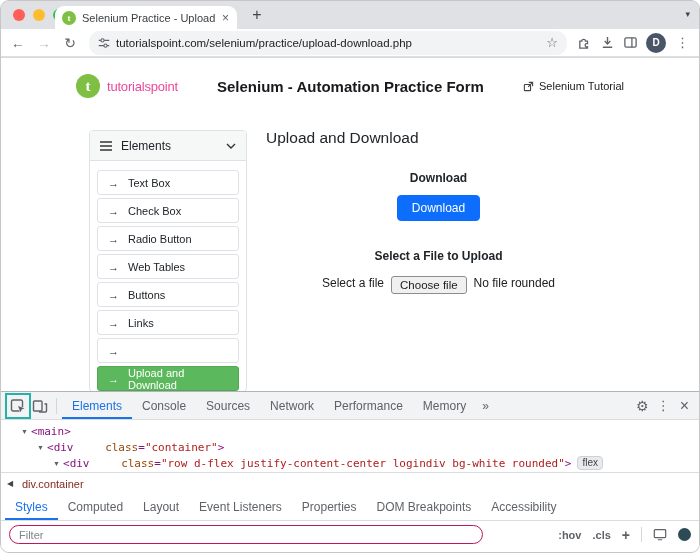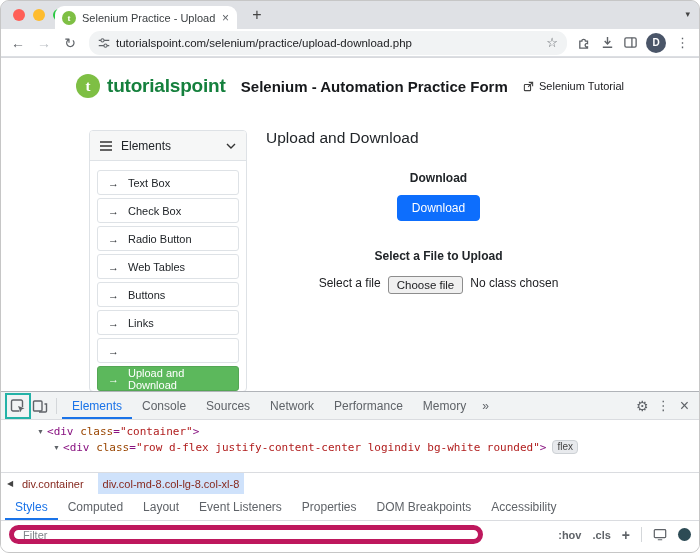--- a/index.html
+++ b/index.html
@@ -39,21 +39,21 @@
             font-size:10px; font-weight:bold; display:flex; align-items:center; justify-content:center; }
   .kebab { color:#5f6368; font-size:13px; padding:0 2px; }
 
   
   .page { position:absolute; top:57px; left:0; right:0; height:333px; background:#fff; overflow:hidden; }
   .site-header { display:flex; align-items:center; padding:10px 75px 0 75px; height:46px; }
   .brand { display:flex; align-items:center; gap:7px; flex:0 0 auto; }
   .logo-circle { width:24px; height:24px; border-radius:50%; background:#7ebf44; color:#fff;
                  font-family:"Liberation Serif",serif; font-weight:bold; font-size:15px;
                  display:flex; align-items:center; justify-content:center; }
-  .brand-text { font-size:19px; font-weight:bold; color:#15803d; letter-spacing:-0.2px; }
+  .brand-text { font-size:13px; font-weight:normal; color:#ec4899; letter-spacing:-0.2px; }
   .page-title { flex:1; text-align:center; font-size:15px; font-weight:600; color:#17191c; }
   .tutorial-link { display:flex; align-items:center; gap:5px; font-size:11px; color:#202124; flex:0 0 auto; }
 
   .sb-card { position:absolute; left:88px; top:72px; width:158px; height:262px;
              border:1px solid #dee2e6; border-radius:4px; background:#fff; overflow:hidden; }
   .sb-header { height:30px; background:#f6f7f7; border-bottom:1px solid #dee2e6; display:flex;
                align-items:center; padding:0 10px; gap:9px; font-size:12px; color:#212529; }
   .sb-header .spacer { margin-left:auto; display:flex; }
   .sb-body { padding:9px 7px; }
   .sb-item { height:25px; border:1px solid #dee2e6; border-radius:3px; display:flex; align-items:center;
@@ -90,38 +90,38 @@
   .dt-gear { font-size:14px; color:#5f6368; }
   .dt-kebab { font-size:13px; color:#5f6368; padding:0 3px; }
   .dt-close { font-size:16px; color:#5f6368; padding:0 2px; }
 
   .dom-pane { height:52px; padding-top:3px; background:#fff; overflow:hidden; }
   .dom-line { height:16px; display:flex; align-items:center; font-family:"DejaVu Sans Mono",monospace;
               font-size:11px; white-space:pre; }
   .twisty { font-size:7px; color:#5f6368; width:11px; text-align:center; margin-right:1px;
             font-family:"Liberation Sans",sans-serif; }
   .brk { color:#881280; } .tag { color:#881280; }
-  .attr-name { color:#994500; } .attr-value { color:#b01c1c; }
+  .attr-name { color:#994500;margin-left:25px; } .attr-value { color:#b01c1c; }
   .flex-badge { margin-left:6px; font-family:"Liberation Sans",sans-serif; font-size:10px; color:#434343;
                 background:#e8eaed; border:1px solid #cdd1d5; border-radius:4px; padding:0 4px;
                 height:14px; line-height:12px; }
 
   .crumb-bar { height:22px; border-top:1px solid #dadce0; display:flex; align-items:center;
                padding-left:2px; font-size:11px; overflow:hidden; }
   .crumb-left { width:14px; font-size:8px; color:#444; text-align:center; flex:0 0 auto; }
   .crumb { color:#86281e; padding:15px 5px; margin-right:9px; white-space:nowrap; }
   .crumb.selected { background:#cfe2fb; margin-right:0; }
 
   .styles-tabbar { height:27px; border-bottom:1px solid #dadce0; display:flex; align-items:center;
                    font-size:12px; color:#5f6368; padding-left:4px; background:#fff; }
   .st-tab { padding:0 10px; height:100%; display:flex; align-items:center; white-space:nowrap; }
   .st-tab.active { color:#1a73e8; box-shadow:inset 0 -2px 0 #1a73e8; }
 
   .filter-row { height:27px; display:flex; align-items:center; padding:0 8px; gap:8px; background:#fff; }
-  .filter-input { width:474px; height:19px; border:5px solid #be185d; border-radius:10px;
+  .filter-input { width:474px; height:19px; border:1px solid #be185d; border-radius:10px;
                   padding:0 9px; font-size:11px; color:#202124; background:#fff; outline:none;
                   font-family:"Liberation Sans",sans-serif; }
   .filter-input::placeholder { color:#80868b; }
   .filter-right { margin-left:auto; display:flex; align-items:center; gap:11px; font-size:11px; color:#5f6368;font-weight:bold; }
   .plus-rule { font-size:14px; }
   .f-sep { width:1px; height:15px; background:#d4d7da; }
   .disc { width:13px; height:13px; border-radius:50%; background:#2d4b55; display:inline-block; }
 </style>
 </head>
 <body>
@@ -254,21 +254,21 @@
     </div>
 
     <div class="main-panel">
       <div class="main-heading">Upload and Download</div>
       <div class="dl-label">Download</div>
       <button class="download-btn">Download</button>
       <div class="upload-label">Select a File to Upload</div>
       <div class="file-row">
         <span>Select a file</span>
         <button class="choose-btn">Choose file</button>
-        <span>No class chosen</span>
+        <span>No file rounded</span>
       </div>
     </div>
   </div>
 
   <div class="devtools">
     <div class="dt-toolbar">
       <span class="dt-icon inspect">
         <svg width="16" height="16" viewBox="0 0 16 16" fill="none" stroke="#5f6368" stroke-width="1.4">
             <path d="M9.5 13H3a1.5 1.5 0 0 1-1.5-1.5v-8A1.5 1.5 0 0 1 3 2h8a1.5 1.5 0 0 1 1.5 1.5V9"></path>
             <path d="M8 8l6.5 2.3-2.8 1.2-1.2 2.8z" fill="#5f6368" stroke="none"></path>
@@ -291,29 +291,29 @@
         </div>
       <span class="dt-more">»</span>
       <div class="dt-right">
         <span class="dt-gear">⚙</span>
         <span class="dt-kebab">⋮</span>
         <span class="dt-close">×</span>
       </div>
     </div>
 
     <div class="dom-pane" id="dom-tree">
+        <div class="dom-line" style="padding-left: 18px;"><span class="twisty">▼</span><span class="code"><span class="brk">&lt;</span><span class="tag">main</span><span class="brk">&gt;</span></span></div>
         <div class="dom-line" style="padding-left: 34px;"><span class="twisty">▼</span><span class="code"><span class="brk">&lt;</span><span class="tag">div</span><span> </span><span class="attr-name">class</span><span class="brk">=</span><span class="attr-value">"container"</span><span class="brk">&gt;</span></span></div>
         <div class="dom-line" style="padding-left: 50px;"><span class="twisty">▼</span><span class="code"><span class="brk">&lt;</span><span class="tag">div</span><span> </span><span class="attr-name">class</span><span class="brk">=</span><span class="attr-value">"row d-flex justify-content-center logindiv bg-white rounded"</span><span class="brk">&gt;</span></span><span class="flex-badge">flex</span></div>
       </div>
 
     <div class="crumb-bar">
       <span class="crumb-left">◀</span>
       <span id="crumbs" style="display:flex;align-items:center;">
           <span class="crumb">div.container</span>
-          <span class="crumb selected">div.col-md-8.col-lg-8.col-xl-8</span>
         </span>
     </div>
 
     <div class="styles-tabbar" id="styles-tabs">
         <div class="st-tab active">Styles</div>
         <div class="st-tab">Computed</div>
         <div class="st-tab">Layout</div>
         <div class="st-tab">Event Listeners</div>
         <div class="st-tab">Properties</div>
         <div class="st-tab">DOM Breakpoints</div>

